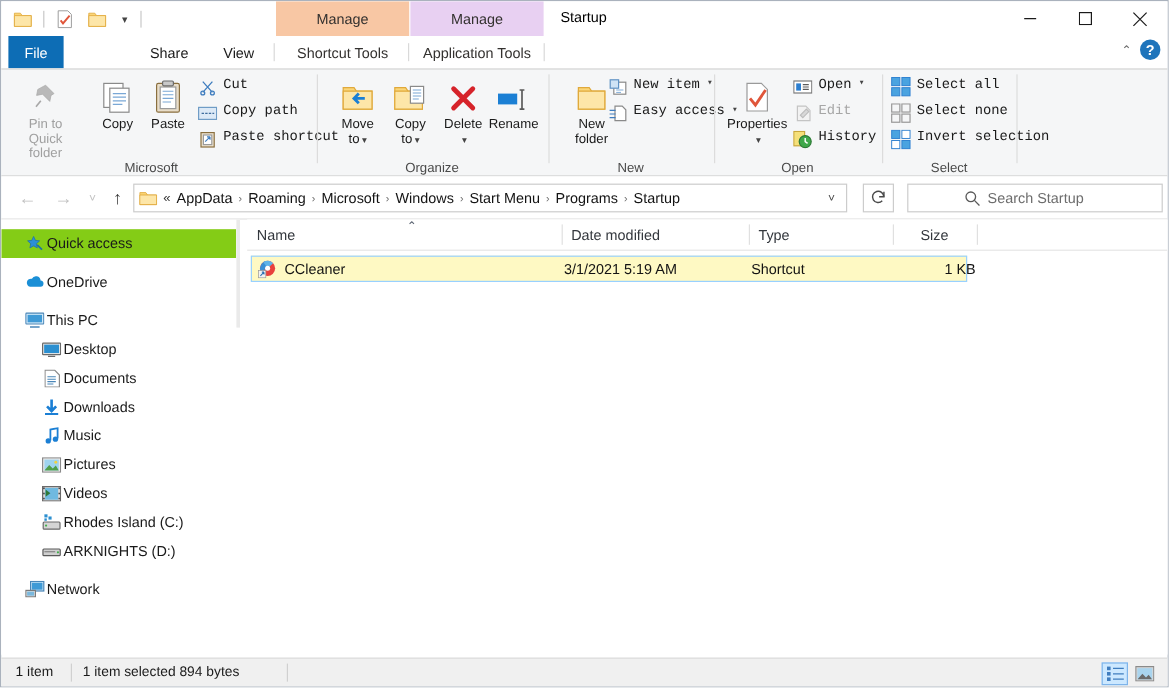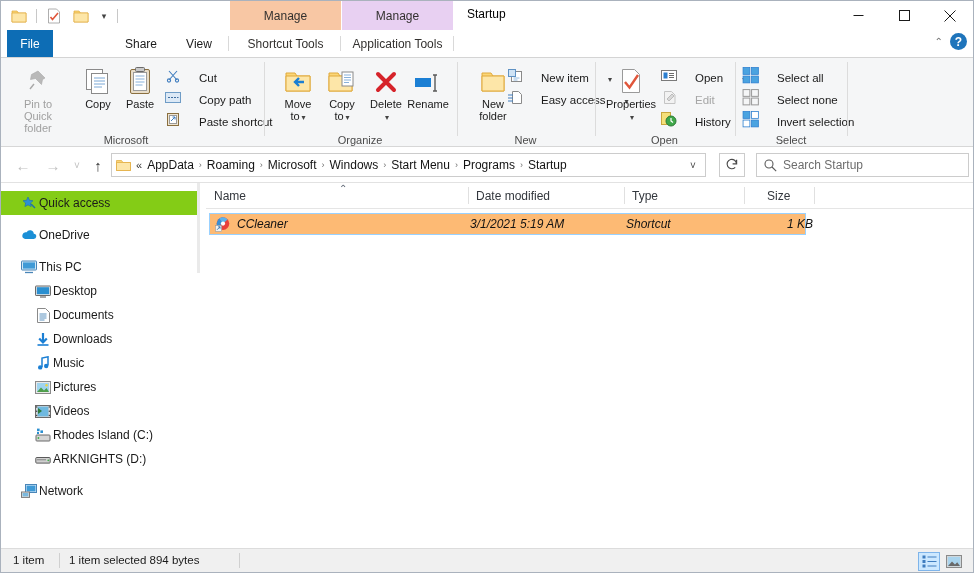--- a/index.html
+++ b/index.html
@@ -59,42 +59,42 @@
   .grp-label { position:absolute; bottom:2px; width:100%; text-align:center;
                font-size:11px; color:#4a4a4a; }
   .grp-div { position:absolute; top:4px; width:1px; height:74px; background:#dcdcdc; }
 
   .bigbtn { position:absolute; display:flex; flex-direction:column; align-items:center;
             width:58px; top:3px; cursor:default; }
   .bigbtn .ic { height:34px; display:flex; align-items:flex-end; justify-content:center; }
   .bigbtn .lbl { margin-top:3px; font-size:11px; line-height:12px; text-align:center; color:#1a1a1a; }
   .bigbtn.dis .lbl { color:#a0a0a0; }
 
-  .smbtn { position:absolute; display:flex; align-items:flex-end; gap:17px; height:20px; }
+  .smbtn { position:absolute; display:flex; align-items:flex-start; gap:4px; height:20px;font-family:Liberation Mono, monospace; }
   .smbtn .sic { width:18px; height:17px; display:flex; align-items:center; justify-content:center; }
   .smbtn .slbl { font-size:11.5px; color:#1a1a1a; white-space:nowrap; }
   .caret-sm { font-size:8px; color:#444; margin-left:2px; }
 
   
   .addrbar { position:relative; height:35px; background:#ffffff; }
   .nav-btn { position:absolute; top:6px; width:24px; height:24px; display:flex;
              align-items:center; justify-content:center; font-size:15px; color:#5a5a5a; }
   .nav-dis { color:#c0c0c0; }
   .addr-box { position:absolute; left:110px; top:6px; width:595px; height:24px;
               border:1px solid #cccccc; background:#fff; display:flex; align-items:center; }
   .crumbs { display:flex; align-items:center; flex:1; padding-left:4px; overflow:hidden; }
   .crumb { font-size:12px; color:#131313; padding:0 4px; white-space:nowrap; }
   .crumb-sep { font-size:9px; color:#6e6e6e; padding:0 1px; }
   .addr-caret { width:24px; height:22px; display:flex; align-items:center;
                 justify-content:center; font-size:10px; color:#444; }
   .refresh-btn { position:absolute; left:718px; top:6px; width:26px; height:24px;
                  border:1px solid #cccccc; background:#fff; display:flex;
                  align-items:center; justify-content:center; }
   .search-box { position:absolute; left:755px; top:6px; width:213px; height:24px;
-                border:1px solid #cccccc; background:#fff; display:flex; align-items:center; }
+                border:1px solid #cccccc; background:#fff; display:flex; align-items:center;padding-left:40px; }
   .search-ic { width:26px; display:flex; align-items:center; justify-content:center; }
   .search-ph { font-size:12px; color:#6d6d6d; }
 
   
   .main { position:relative; height:363px; background:#fff; border-top:1px solid #e2e2e2; }
 
   .sidebar { position:absolute; left:0; top:0; width:196px; height:363px;
              background:#ffffff; overflow:hidden; }
   .sb-item { position:relative; display:flex; align-items:center; height:24px; padding-left:0; }
   .sb-item .sbic { width:20px; display:flex; align-items:center; justify-content:center; }
@@ -107,21 +107,21 @@
 
   .pane { position:absolute; left:205px; top:0; right:0; height:363px; background:#fff; }
 
   .colhdr { position:relative; height:26px; border-bottom:1px solid #e5e5e5; background:#fff; }
   .col { position:absolute; top:0; height:25px; display:flex; align-items:center;
          font-size:12px; color:#33373d; padding-left:8px; }
   .col-div { position:absolute; top:4px; width:1px; height:17px; background:#e0e0e0; }
   .sortmark { position:absolute; left:133px; top:0px; font-size:10px; color:#5b6472; }
 
   .filerow { position:absolute; left:3px; top:30px; width:597px; height:22px;
-             background:#fdba74; border:1px solid #99d1ff; display:flex; align-items:center;font-style:italic; }
+             background:#fef9c3; border:1px solid #99d1ff; display:flex; align-items:center; }
   .fcell { position:absolute; font-size:12px; color:#131313; white-space:nowrap; }
 
   
   .statusbar { position:absolute; left:0; bottom:0; width:100%; height:24px;
                background:#f0f0f0; border-top:1px solid #dcdcdc; }
   .st-txt { position:absolute; top:5px; font-size:11.5px; color:#1a1a1a; }
   .st-sep { position:absolute; top:4px; width:1px; height:15px; background:#d0d0d0; }
   .viewbtns { position:absolute; right:8px; top:3px; display:flex; gap:3px; }
   .vbtn { width:22px; height:19px; display:flex; align-items:center; justify-content:center; }
   .vbtn-active { border:1px solid #7eb4ea; background:#cce8ff; }

